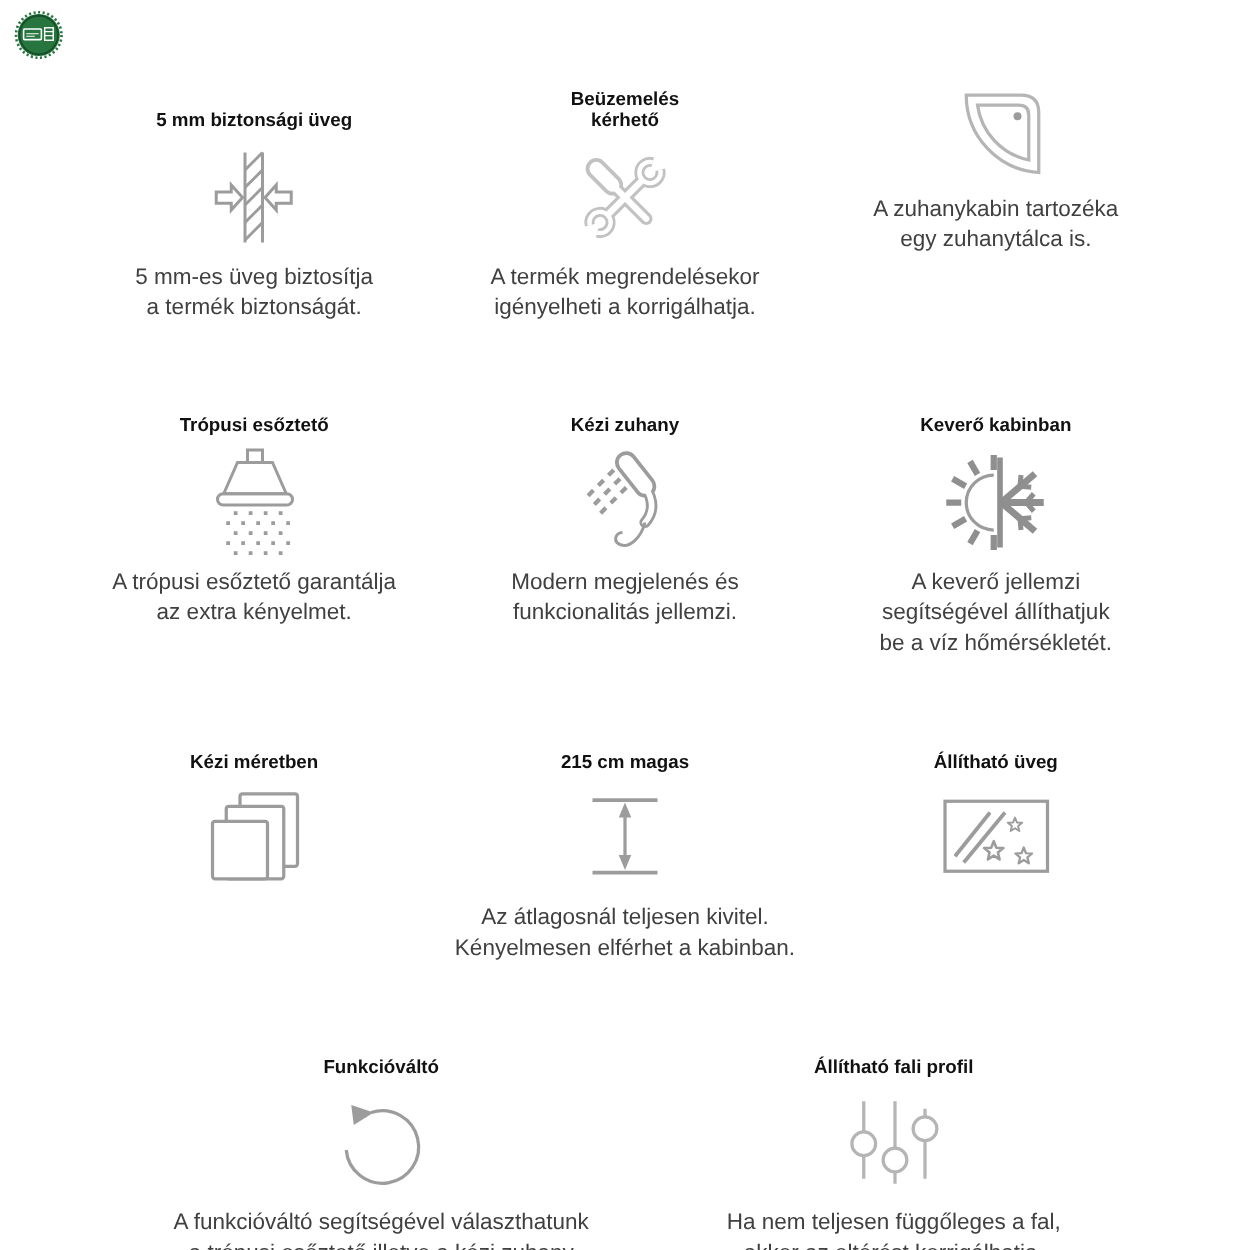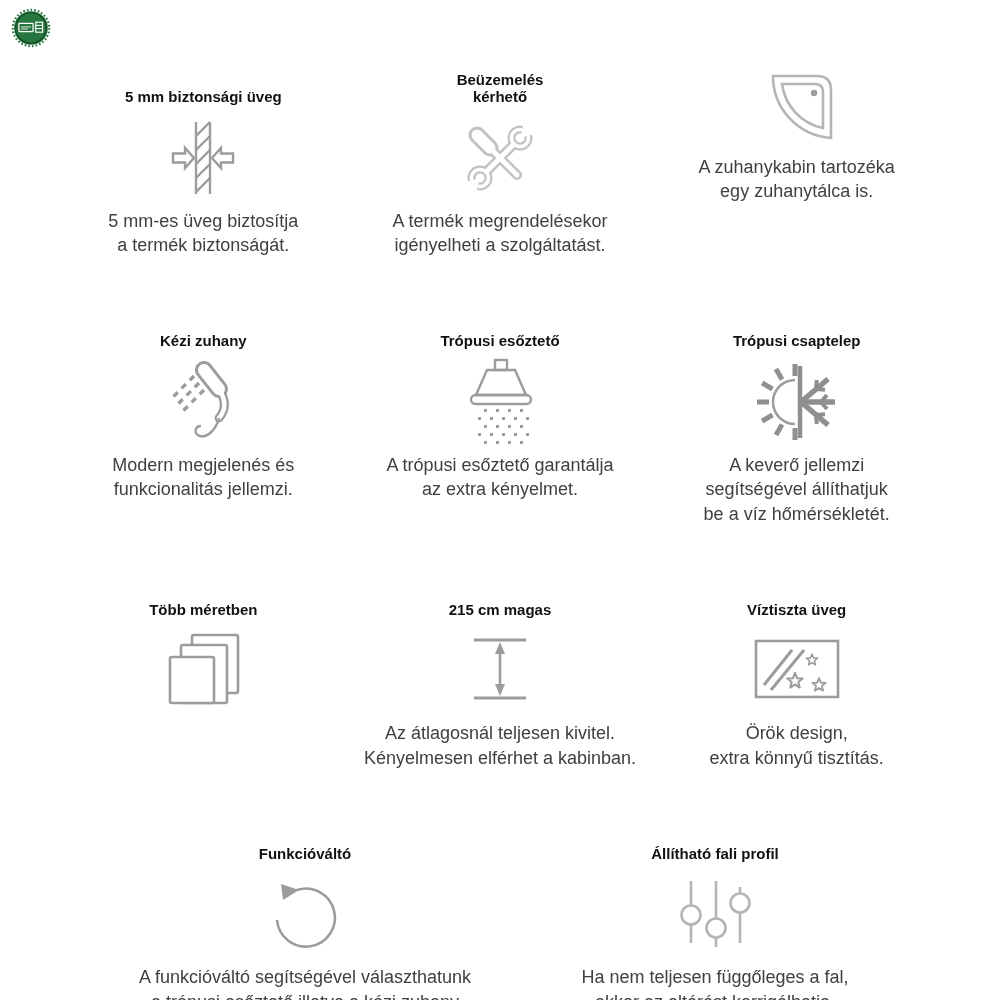--- a/index.html
+++ b/index.html
@@ -81,40 +81,60 @@
           <g stroke="#ffffff" fill="none">
             <path d="M17,17 L30,30" stroke-width="11" stroke-linecap="round"></path>
             <path d="M29,29 L57,57" stroke-width="5" stroke-linecap="round"></path>
             <path d="M26,54 L54,26" stroke-width="5"></path>
             <path d="M62.2,11.8 A8.5,8.5 0 1 0 68.2,17.8" stroke-width="3.5"></path>
             <path d="M17.8,68.2 A8.5,8.5 0 1 0 11.8,62.2" stroke-width="3.5"></path>
           </g>
         </svg>
       </div>
       <p class="f-desc">A termék megrendelésekor
-igényelheti a szolgáltatást.</p>
+igényelheti a korrigálhatja.</p>
     </div>
 
     <div class="cell">
       <div class="f-icon">
         <svg width="84" height="84" viewBox="0 0 84 84">
           <g stroke="#b5b5b5" stroke-width="2.6" fill="none">
             <path d="M18,14 H62 Q76,14 76,28 V76 A62,62 0 0 1 18,14 Z"></path>
             <path d="M27,22 H60 Q68,22 68,30 V66 A52,52 0 0 1 27,22 Z"></path>
           </g>
           <circle cx="59" cy="31" r="3.2" fill="#9c9c9c"></circle>
         </svg>
       </div>
       <p class="f-desc">A zuhanykabin tartozéka
 egy zuhanytálca is.</p>
     </div>
 
   </section>
 
   <section class="row cols3">
+
+    <div class="cell">
+      <h3 class="f-title">Trópusi esőztető</h3>
+      <div class="f-icon">
+        <svg width="92" height="92" viewBox="0 0 92 92">
+          <g stroke="#9c9c9c" stroke-width="2.4" fill="none">
+            <rect x="41" y="4" width="12" height="10"></rect>
+            <path d="M33,14 H61 L72,39 H22 Z"></path>
+            <rect x="17" y="39" width="60" height="9" rx="4.5"></rect>
+          </g>
+          <path fill="#9c9c9c" d="M30,53h3v3h-3z M42,53h3v3h-3z M54,53h3v3h-3z M66,53h3v3h-3z
+            M24,61h3v3h-3z M36,61h3v3h-3z M48,61h3v3h-3z M60,61h3v3h-3z M72,61h3v3h-3z
+            M30,69h3v3h-3z M42,69h3v3h-3z M54,69h3v3h-3z M66,69h3v3h-3z
+            M24,77h3v3h-3z M36,77h3v3h-3z M48,77h3v3h-3z M60,77h3v3h-3z M72,77h3v3h-3z
+            M30,85h3v3h-3z M42,85h3v3h-3z M54,85h3v3h-3z M66,85h3v3h-3z"></path>
+        </svg>
+      </div>
+      <p class="f-desc">A trópusi esőztető garantálja
+az extra kényelmet.</p>
+    </div>
 
     <div class="cell">
       <h3 class="f-title">Kézi zuhany</h3>
       <div class="f-icon">
         <svg width="86" height="88" viewBox="0 0 86 88">
           <g stroke="#9c9c9c" fill="none">
             <path d="M44,12 L59,31" stroke-width="18" stroke-linecap="round"></path>
             <path d="M59,31 C66,42 66,52 59,60" stroke-width="9" stroke-linecap="round"></path>
           </g>
           <g stroke="#ffffff" fill="none">
@@ -127,41 +147,21 @@
             <line x1="39" y1="25" x2="16" y2="48"></line>
             <line x1="44" y1="32" x2="21" y2="55"></line>
           </g>
         </svg>
       </div>
       <p class="f-desc">Modern megjelenés és
 funkcionalitás jellemzi.</p>
     </div>
 
     <div class="cell">
-      <h3 class="f-title">Trópusi esőztető</h3>
-      <div class="f-icon">
-        <svg width="92" height="92" viewBox="0 0 92 92">
-          <g stroke="#9c9c9c" stroke-width="2.4" fill="none">
-            <rect x="41" y="4" width="12" height="10"></rect>
-            <path d="M33,14 H61 L72,39 H22 Z"></path>
-            <rect x="17" y="39" width="60" height="9" rx="4.5"></rect>
-          </g>
-          <path fill="#9c9c9c" d="M30,53h3v3h-3z M42,53h3v3h-3z M54,53h3v3h-3z M66,53h3v3h-3z
-            M24,61h3v3h-3z M36,61h3v3h-3z M48,61h3v3h-3z M60,61h3v3h-3z M72,61h3v3h-3z
-            M30,69h3v3h-3z M42,69h3v3h-3z M54,69h3v3h-3z M66,69h3v3h-3z
-            M24,77h3v3h-3z M36,77h3v3h-3z M48,77h3v3h-3z M60,77h3v3h-3z M72,77h3v3h-3z
-            M30,85h3v3h-3z M42,85h3v3h-3z M54,85h3v3h-3z M66,85h3v3h-3z"></path>
-        </svg>
-      </div>
-      <p class="f-desc">A trópusi esőztető garantálja
-az extra kényelmet.</p>
-    </div>
-
-    <div class="cell">
-      <h3 class="f-title">Trópusi csaptelep</h3>
+      <h3 class="f-title">Keverő kabinban</h3>
       <div class="f-icon">
         <svg width="88" height="88" viewBox="0 0 88 88">
           <path d="M42,22 A22,22 0 1 0 42,66" stroke="#9c9c9c" stroke-width="2.6" fill="none"></path>
           <g stroke="#8f8f8f" stroke-width="5" fill="none">
             <line x1="42" y1="18" x2="42" y2="6"></line>
             <line x1="29" y1="21.5" x2="23" y2="11.1"></line>
             <line x1="19.5" y1="31" x2="9.1" y2="25"></line>
             <line x1="16" y1="44" x2="4" y2="44"></line>
             <line x1="19.5" y1="57" x2="9.1" y2="63"></line>
             <line x1="29" y1="66.5" x2="23" y2="76.9"></line>
@@ -181,21 +181,21 @@
       <p class="f-desc">A keverő jellemzi
 segítségével állíthatjuk
 be a víz hőmérsékletét.</p>
     </div>
 
   </section>
 
   <section class="row cols3">
 
     <div class="cell">
-      <h3 class="f-title">Több méretben</h3>
+      <h3 class="f-title">Kézi méretben</h3>
       <div class="f-icon">
         <svg width="78" height="74" viewBox="0 0 78 74">
           <g stroke="#9c9c9c" stroke-width="2.6" fill="#ffffff">
             <rect x="28" y="2" width="46" height="58" rx="2"></rect>
             <rect x="17" y="12" width="46" height="58" rx="2"></rect>
             <rect x="6" y="24" width="44" height="46" rx="2"></rect>
           </g>
         </svg>
       </div>
     </div>
@@ -211,36 +211,34 @@
           </g>
           <polygon points="38,8 33,20 43,20" fill="#9c9c9c"></polygon>
           <polygon points="38,62 33,50 43,50" fill="#9c9c9c"></polygon>
         </svg>
       </div>
       <p class="f-desc">Az átlagosnál teljesen kivitel.
 Kényelmesen elférhet a kabinban.</p>
     </div>
 
     <div class="cell">
-      <h3 class="f-title">Víztiszta üveg</h3>
+      <h3 class="f-title">Állítható üveg</h3>
       <div class="f-icon">
         <svg width="86" height="62" viewBox="0 0 86 62">
           <defs>
             <polygon id="star5" points="0,-7 1.8,-2.4 6.7,-2.2 2.9,0.9 4.1,5.7 0,3 -4.1,5.7 -2.9,0.9 -6.7,-2.2 -1.8,-2.4" fill="none" stroke="#9c9c9c" stroke-width="1.8" stroke-linejoin="round"></polygon>
           </defs>
           <rect x="2" y="2" width="82" height="56" stroke="#9c9c9c" stroke-width="2.6" fill="none"></rect>
           <line x1="10" y1="46" x2="38" y2="11" stroke="#9c9c9c" stroke-width="3"></line>
           <line x1="17" y1="51" x2="50" y2="11" stroke="#9c9c9c" stroke-width="3"></line>
           <use href="#star5" transform="translate(58,21) scale(0.85)"></use>
           <use href="#star5" transform="translate(41,42) scale(1.15)"></use>
           <use href="#star5" transform="translate(65,46) scale(1.0)"></use>
         </svg>
       </div>
-      <p class="f-desc">Örök design,
-extra könnyű tisztítás.</p>
     </div>
 
   </section>
 
   <section class="row cols2">
 
     <div class="cell">
       <h3 class="f-title">Funkcióváltó</h3>
       <div class="f-icon">
         <svg width="84" height="84" viewBox="0 0 84 84">

